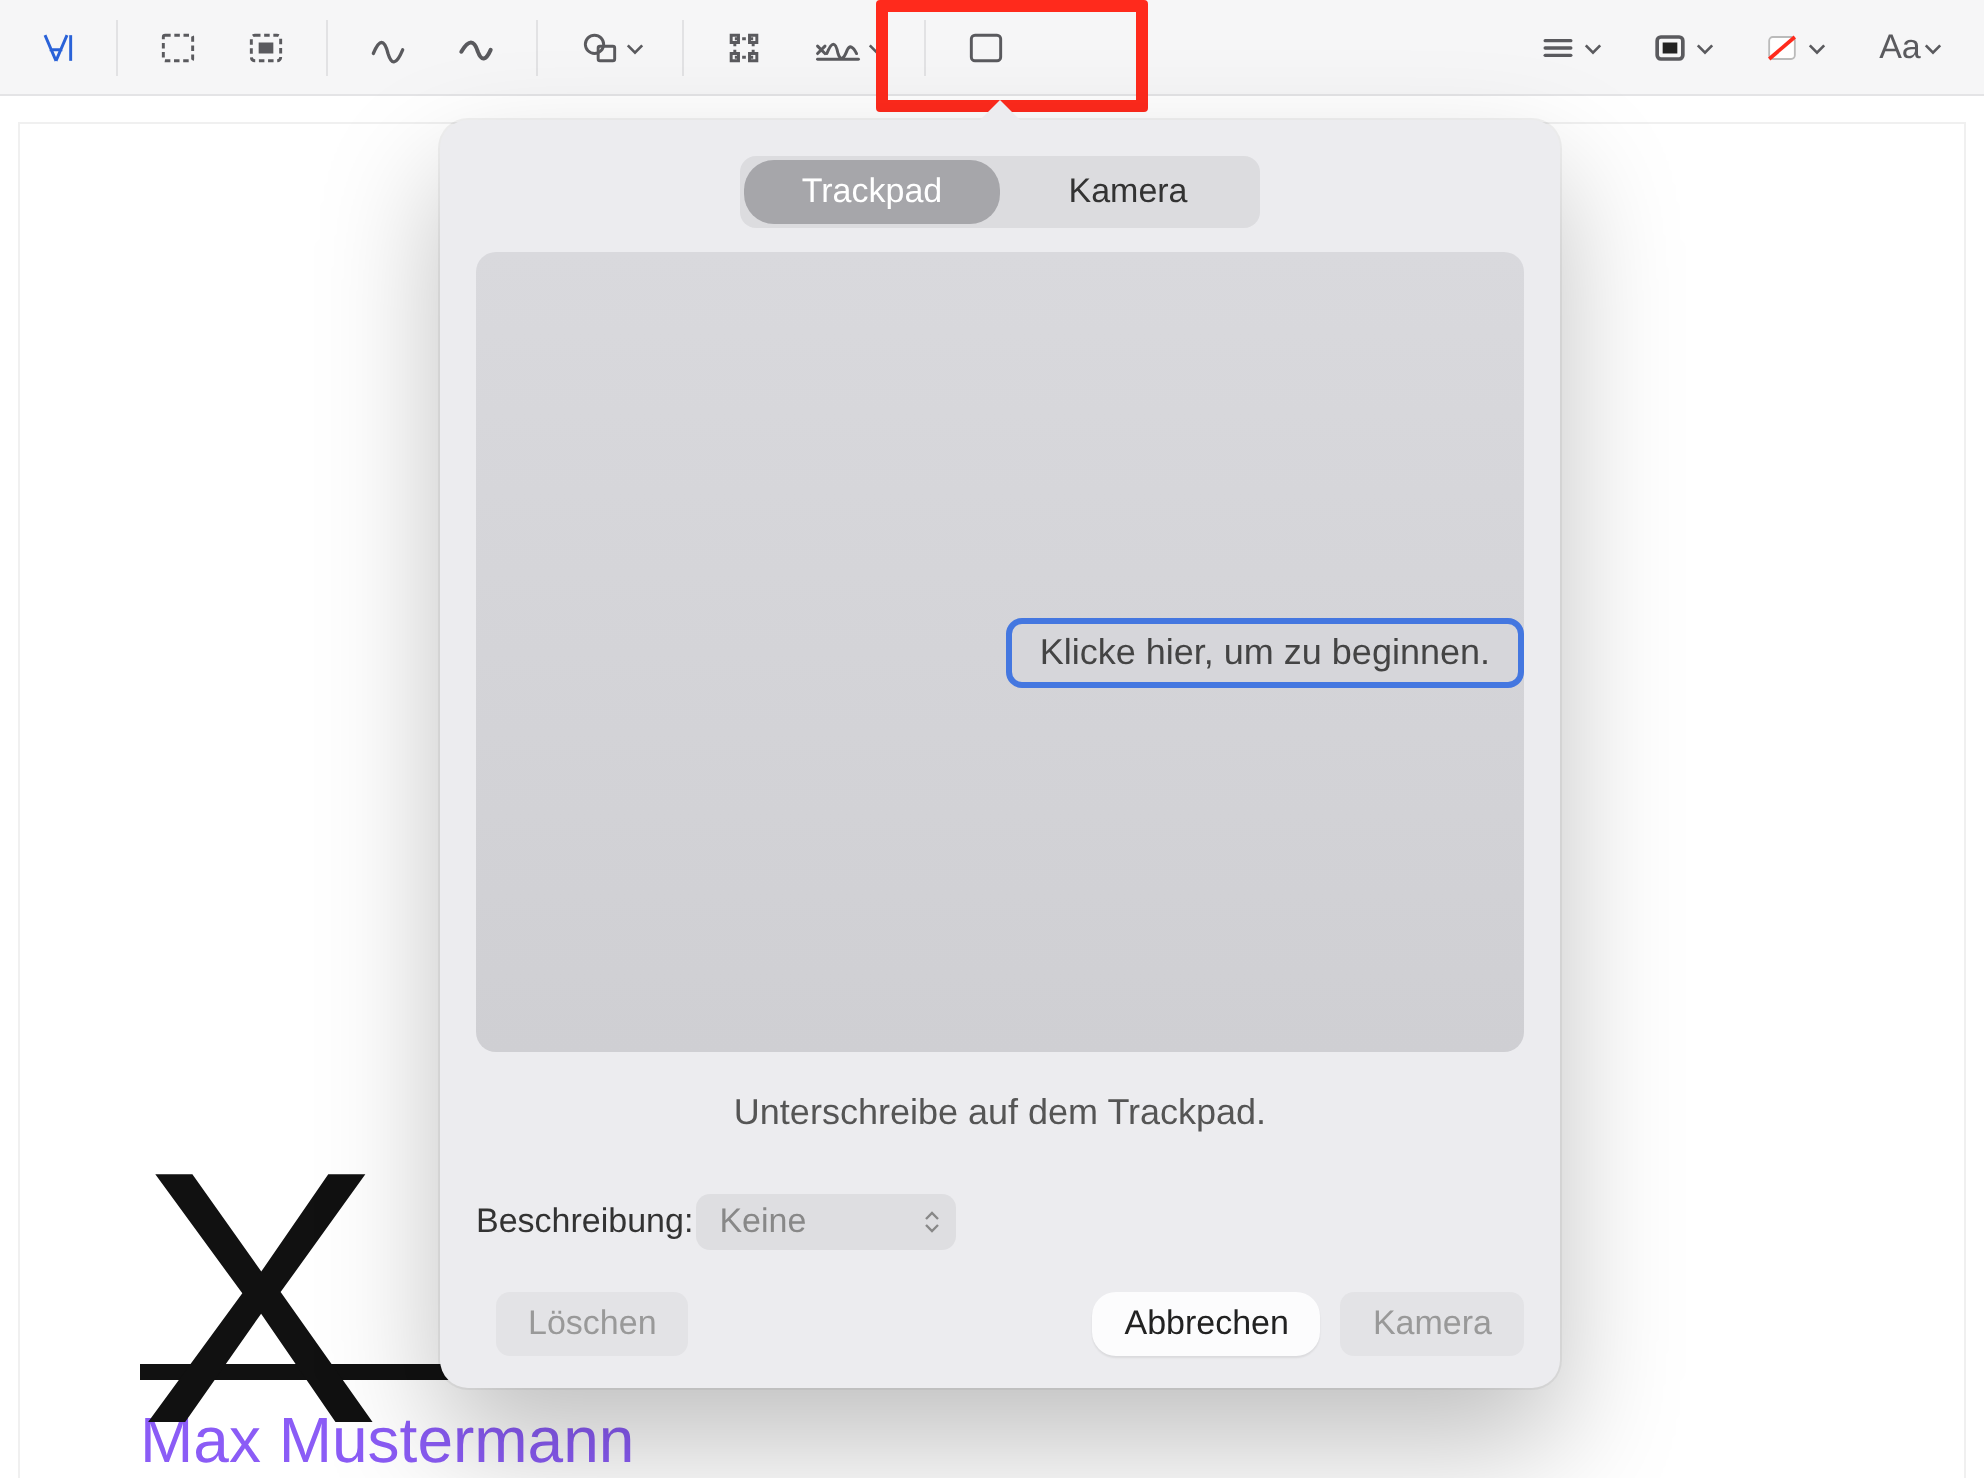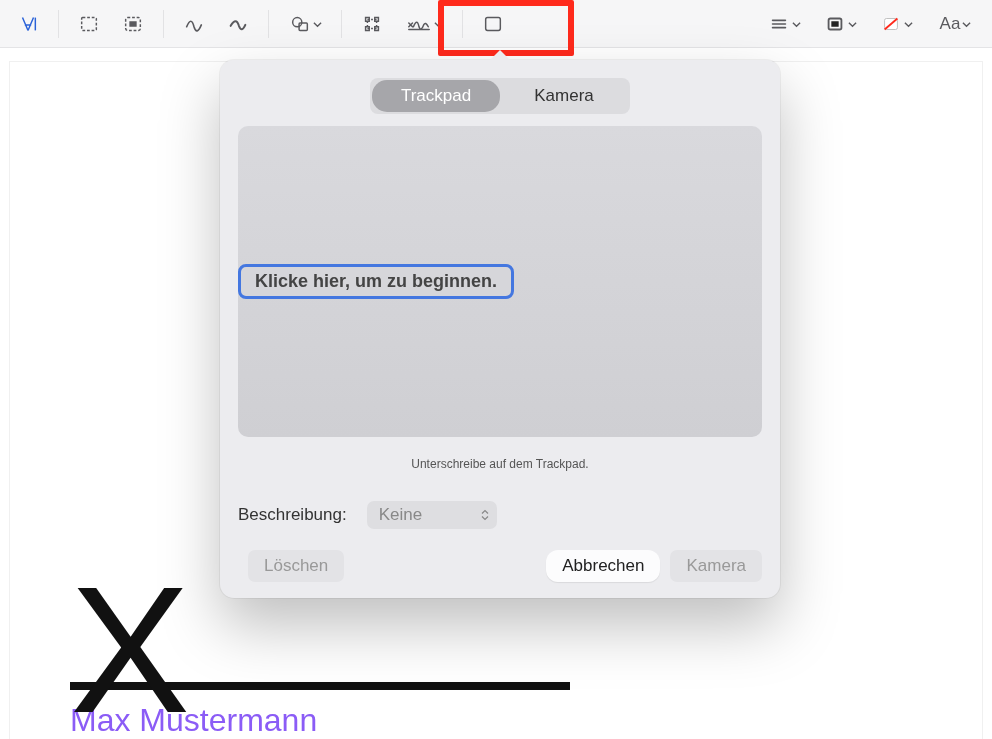--- a/index.html
+++ b/index.html
@@ -134,48 +134,47 @@
     border-radius: 15px;
     color: #333;
   }
   .seg-tab.active {
     background: #a6a6aa;
     color: #fff;
   }
 
   .canvas-area {
     background: linear-gradient(#d9d9dd, #cfcfd3);
-    height: 311px;
+    height: 400px;
     border-radius: 10px;
     display: flex;
     align-items: center;
-    justify-content: flex-start;
-    font-weight: bold;
+    justify-content: flex-end;
   }
   .start-pill {
     border: 3px solid #4477e0;
     border-radius: 8px;
     padding: 4px 14px;
     font-size: 18px;
     color: #444;
     background: #d6d6da;
   }
 
   .instruction {
     text-align: center;
-    font-size: 12px;
+    font-size: 18px;
     color: #555;
     margin-top: 20px;
     margin-bottom: 30px;
   }
 
   .desc-row {
     display: flex;
     align-items: center;
-    gap: 20px;
+    gap: 1px;
     margin-bottom: 18px;
   }
   .desc-label {
     font-size: 17px;
     color: #333;
   }
   .desc-select {
     flex: 0 0 auto;
     width: 130px;
     background: #dedee1;

